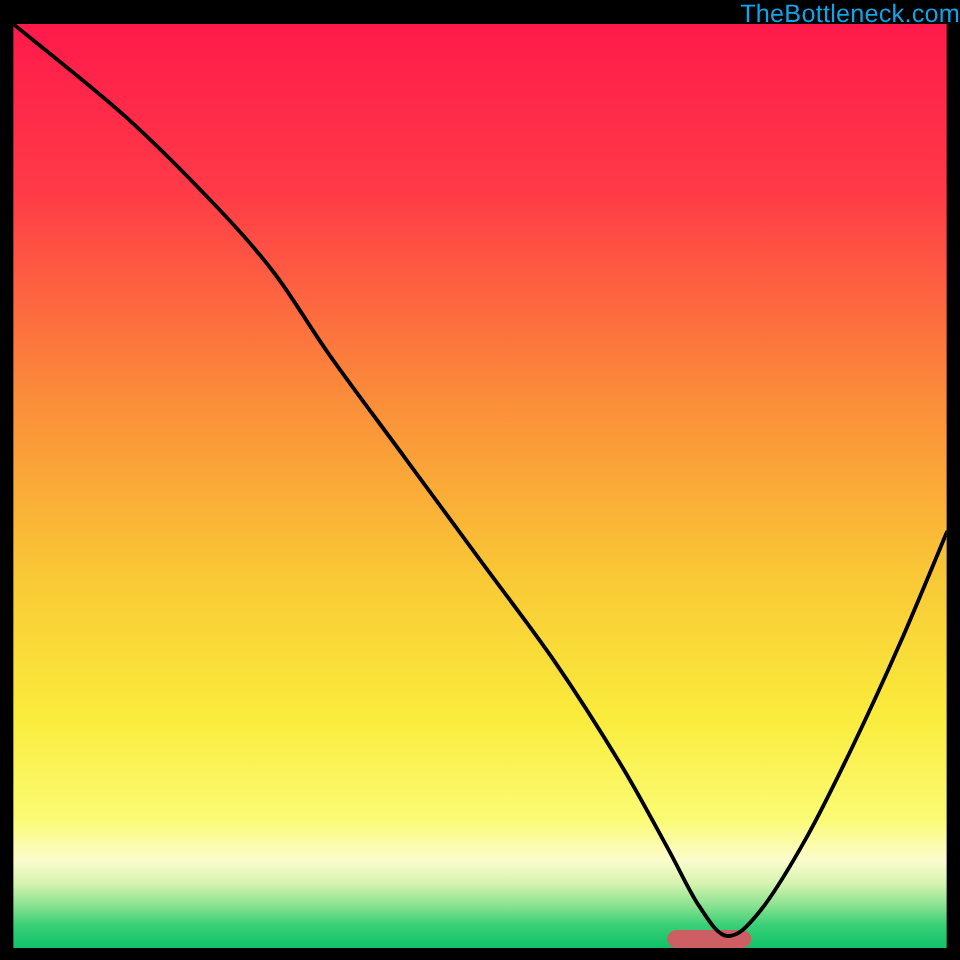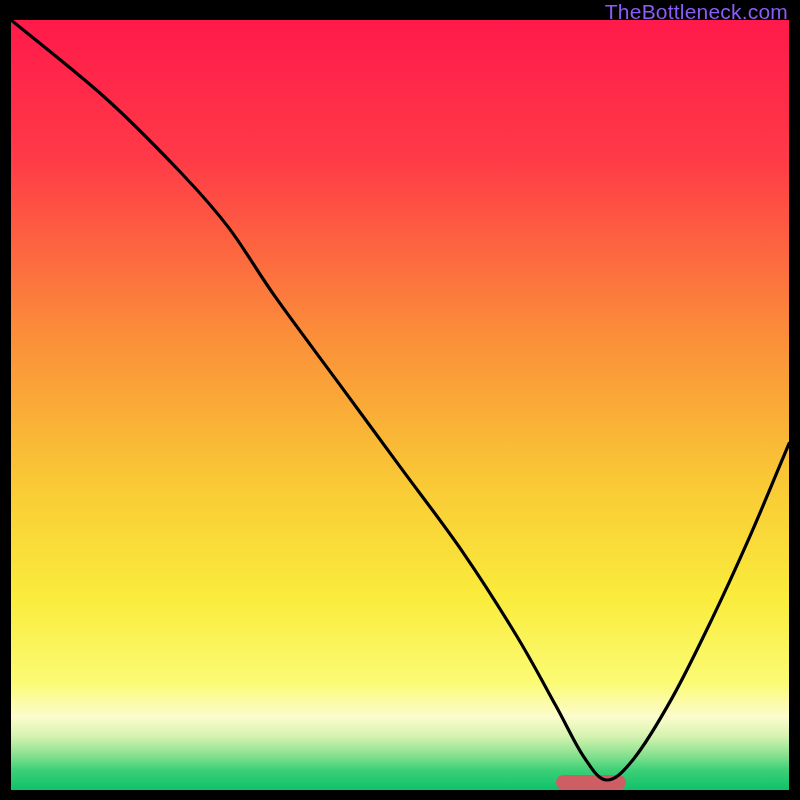--- a/index.html
+++ b/index.html
@@ -21,24 +21,24 @@
   .plot {
     position: absolute;
     left: 11px;
     top: 20px;
     width: 778px;
     height: 770px;
   }
   .watermark {
     position: absolute;
     top: 0px;
-    right: 12px;
+    right: 0;
     font-family: Arial, Helvetica, sans-serif;
     font-size: 21px;
-    color: #8b5cf6;
+    color: #0ea5e9;
     font-weight: 500;
     letter-spacing: 0.2px;
   }
   .marker {
     position: absolute;
     height: 15px;
     border-radius: 8px;
     background: #cd5e64;
   }
   svg.curve {

